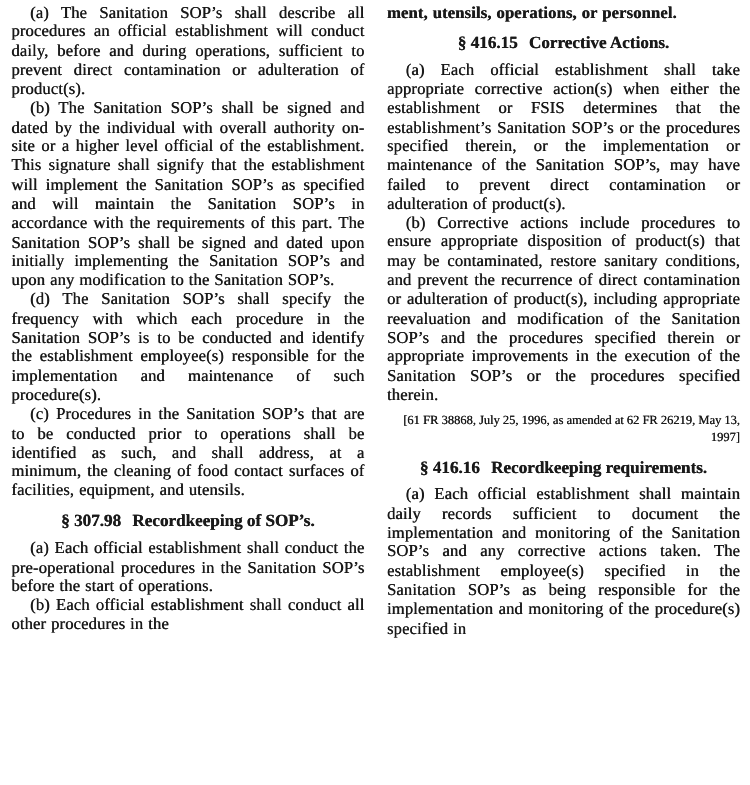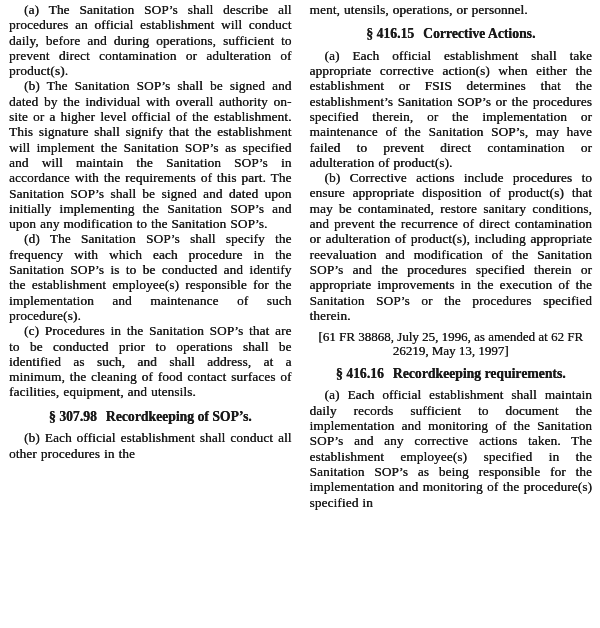--- a/index.html
+++ b/index.html
@@ -31,57 +31,59 @@
     font-size: 13.3px;
     line-height: 15.3px;
     text-align: justify;
     text-indent: 15px;
     word-spacing: 0.5px;
     letter-spacing: 0.1px;
     text-shadow: 0.3px 0 0 currentColor; 
   }
   .para.no-indent {
     text-indent: 0;
+    font-weight: bold;
   }
   .heading {
     margin: 9px 0 6px 0;
     font-size: 13.7px;
     line-height: 15.5px;
     font-weight: 700;
     text-align: center;
     text-indent: 0;
     text-shadow: 0.3px 0 0 currentColor;
   }
   .heading .sec-title {
     margin-left: 9px;
   }
   .citation {
     margin: 7px 0 5px 0;
-    font-size: 13px;
+    font-size: 10px;
     line-height: 13.4px;
-    text-align: center;
+    text-align: right;
     text-indent: 0;
     text-shadow: 0.2px 0 0 currentColor;
   }
 </style>
 </head>
 <body>
 
 <div class="page">
 
   <div class="col">
     <p class="para">(a) The Sanitation SOP’s shall describe all procedures an official establishment will conduct daily, before and during operations, sufficient to prevent direct contamination or adulteration of product(s).</p>
     <p class="para">(b) The Sanitation SOP’s shall be signed and dated by the individual with overall authority on-site or a higher level official of the establishment. This signature shall signify that the establishment will implement the Sanitation SOP’s as specified and will maintain the Sanitation SOP’s in accordance with the requirements of this part. The Sanitation SOP’s shall be signed and dated upon initially implementing the Sanitation SOP’s and upon any modification to the Sanitation SOP’s.</p>
     <p class="para">(d) The Sanitation SOP’s shall specify the frequency with which each procedure in the Sanitation SOP’s is to be conducted and identify the establishment employee(s) responsible for the implementation and maintenance of such procedure(s).</p>
     <p class="para">(c) Procedures in the Sanitation SOP’s that are to be conducted prior to operations shall be identified as such, and shall address, at a minimum, the cleaning of food contact surfaces of facilities, equipment, and utensils.</p>
 
     <p class="heading">
       <span class="sec-num">§ 307.98</span><span class="sec-title">Recordkeeping of SOP’s.</span>
     </p>
 
+    <p class="para">(a) Each official establishment shall conduct the pre-operational procedures in the Sanitation SOP’s before the start of operations.</p>
     <p class="para">(b) Each official establishment shall conduct all other procedures in the</p>
   </div>
 
   <div class="col">
     <p class="para no-indent">ment, utensils, operations, or personnel.</p>
 
     <p class="heading">
       <span class="sec-num">§ 416.15</span><span class="sec-title">Corrective Actions.</span>
     </p>
 

